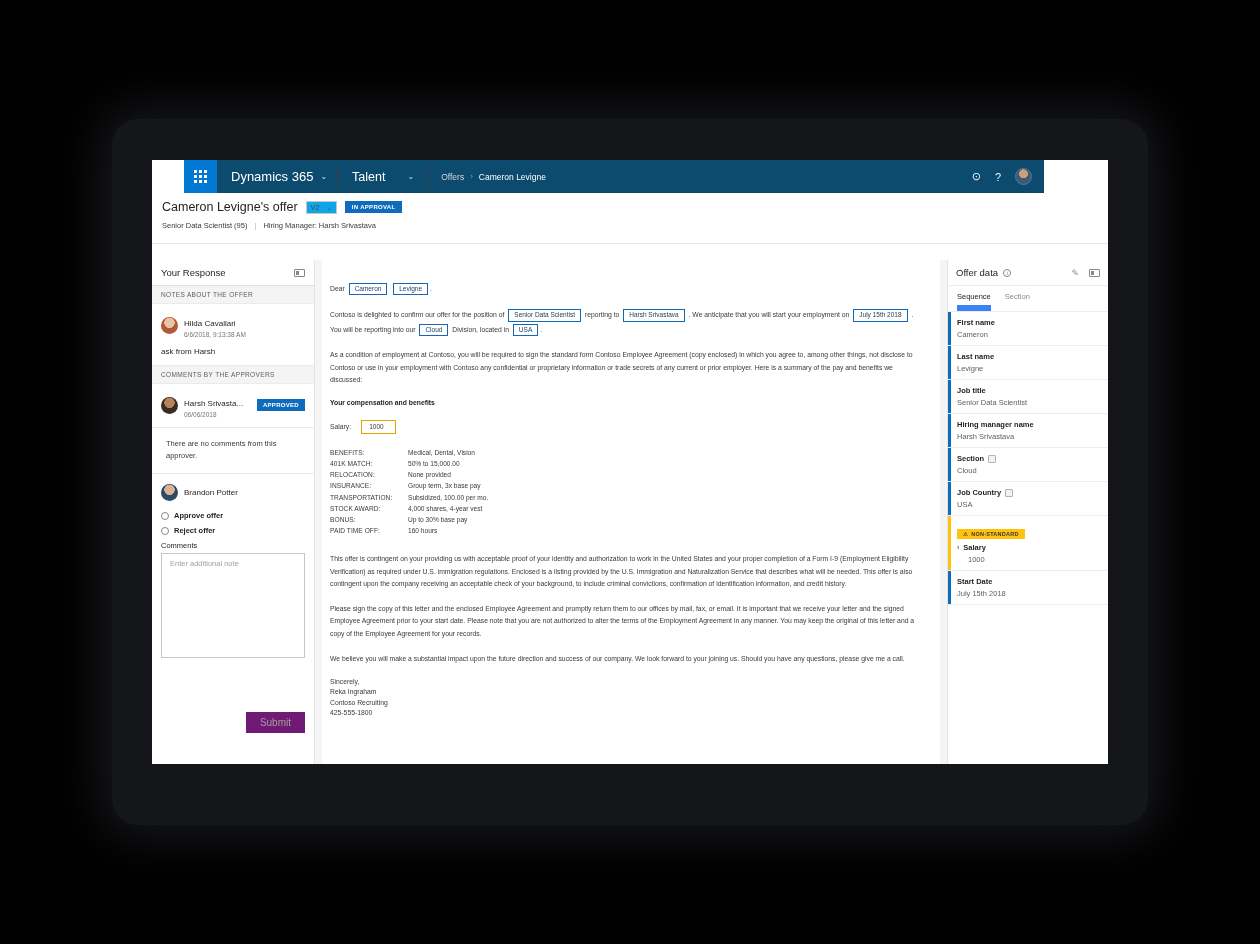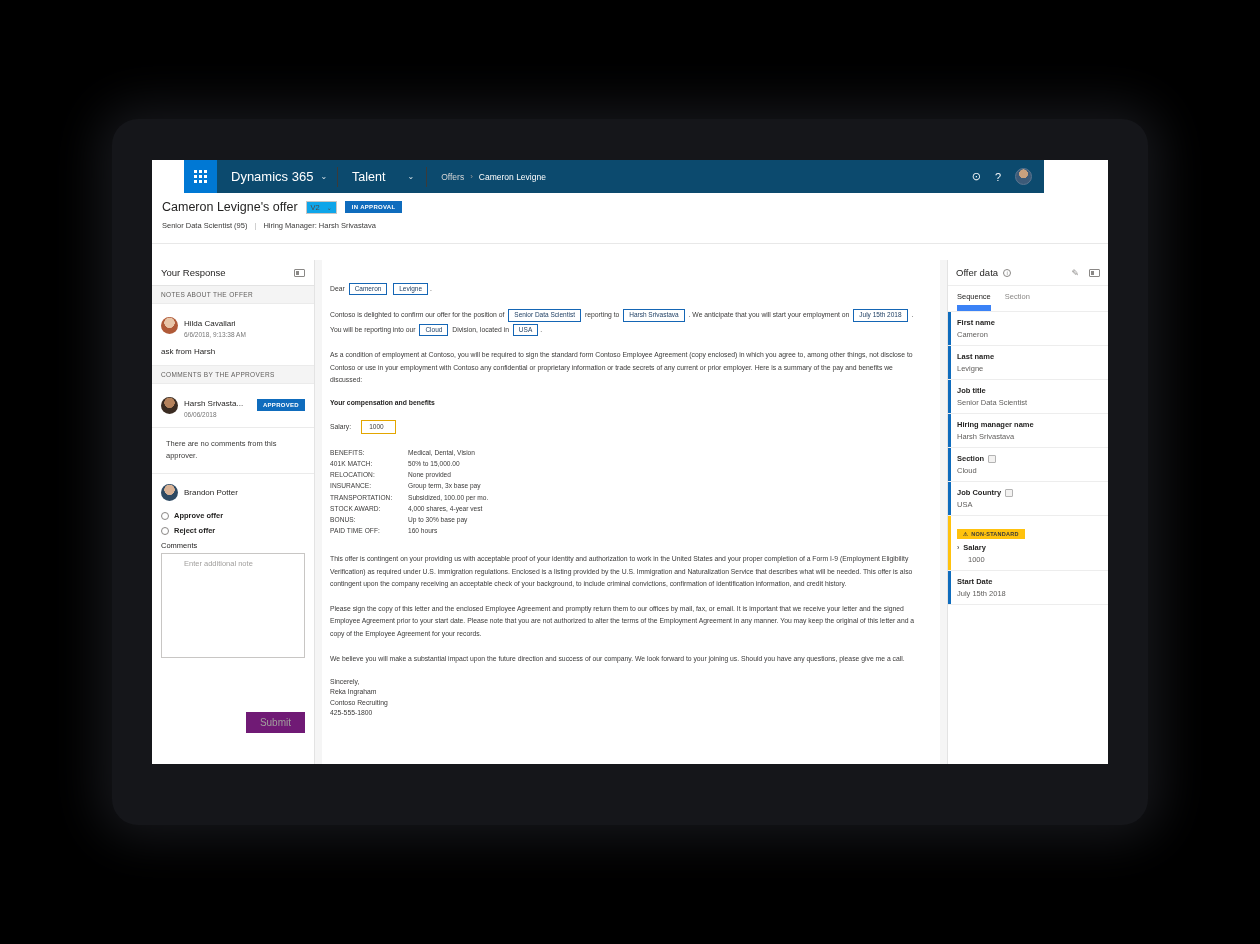--- a/index.html
+++ b/index.html
@@ -135,21 +135,21 @@
   .resp-block { padding: 10px 9px 0 9px; }
   .resp-person { display: flex; align-items: center; gap: 6px; margin-bottom: 10px; }
   .radio-row { display: flex; align-items: center; gap: 5px; margin-bottom: 6px; cursor: pointer; font-weight: bold; }
   .radio {
     width: 8px; height: 8px; border-radius: 50%; border: 1px solid #8a8886; background: #fff;
   }
   .radio-lbl { font-size: 7.5px; color: #201f1e; }
   .cm-label { font-size: 7.5px; color: #201f1e; margin: 5px 0 3px 0; }
   .cm-box {
     width: 144px; height: 105px; border: 1px solid #c8c6c4; background: #fff;
-    font-size: 7.5px; color: #a19f9d; padding: 5px 22px; cursor: text;
+    font-size: 7.5px; color: #a19f9d; padding: 5px 8px; cursor: text;
   }
   .submit-row { display: flex; justify-content: flex-end; width: 144px; margin-top: 10px; }
   .btn-submit {
     background: #701a75; color: #a19f9d; border: none; font-size: 10px;
     padding: 5px 14px; cursor: default; font-family: inherit; margin-top: 44px;
   }
 
   
   .doc-outer { width: 632px; height: 520px; background: #f5f5f5; display: flex; justify-content: center; }
   .doc-page {

